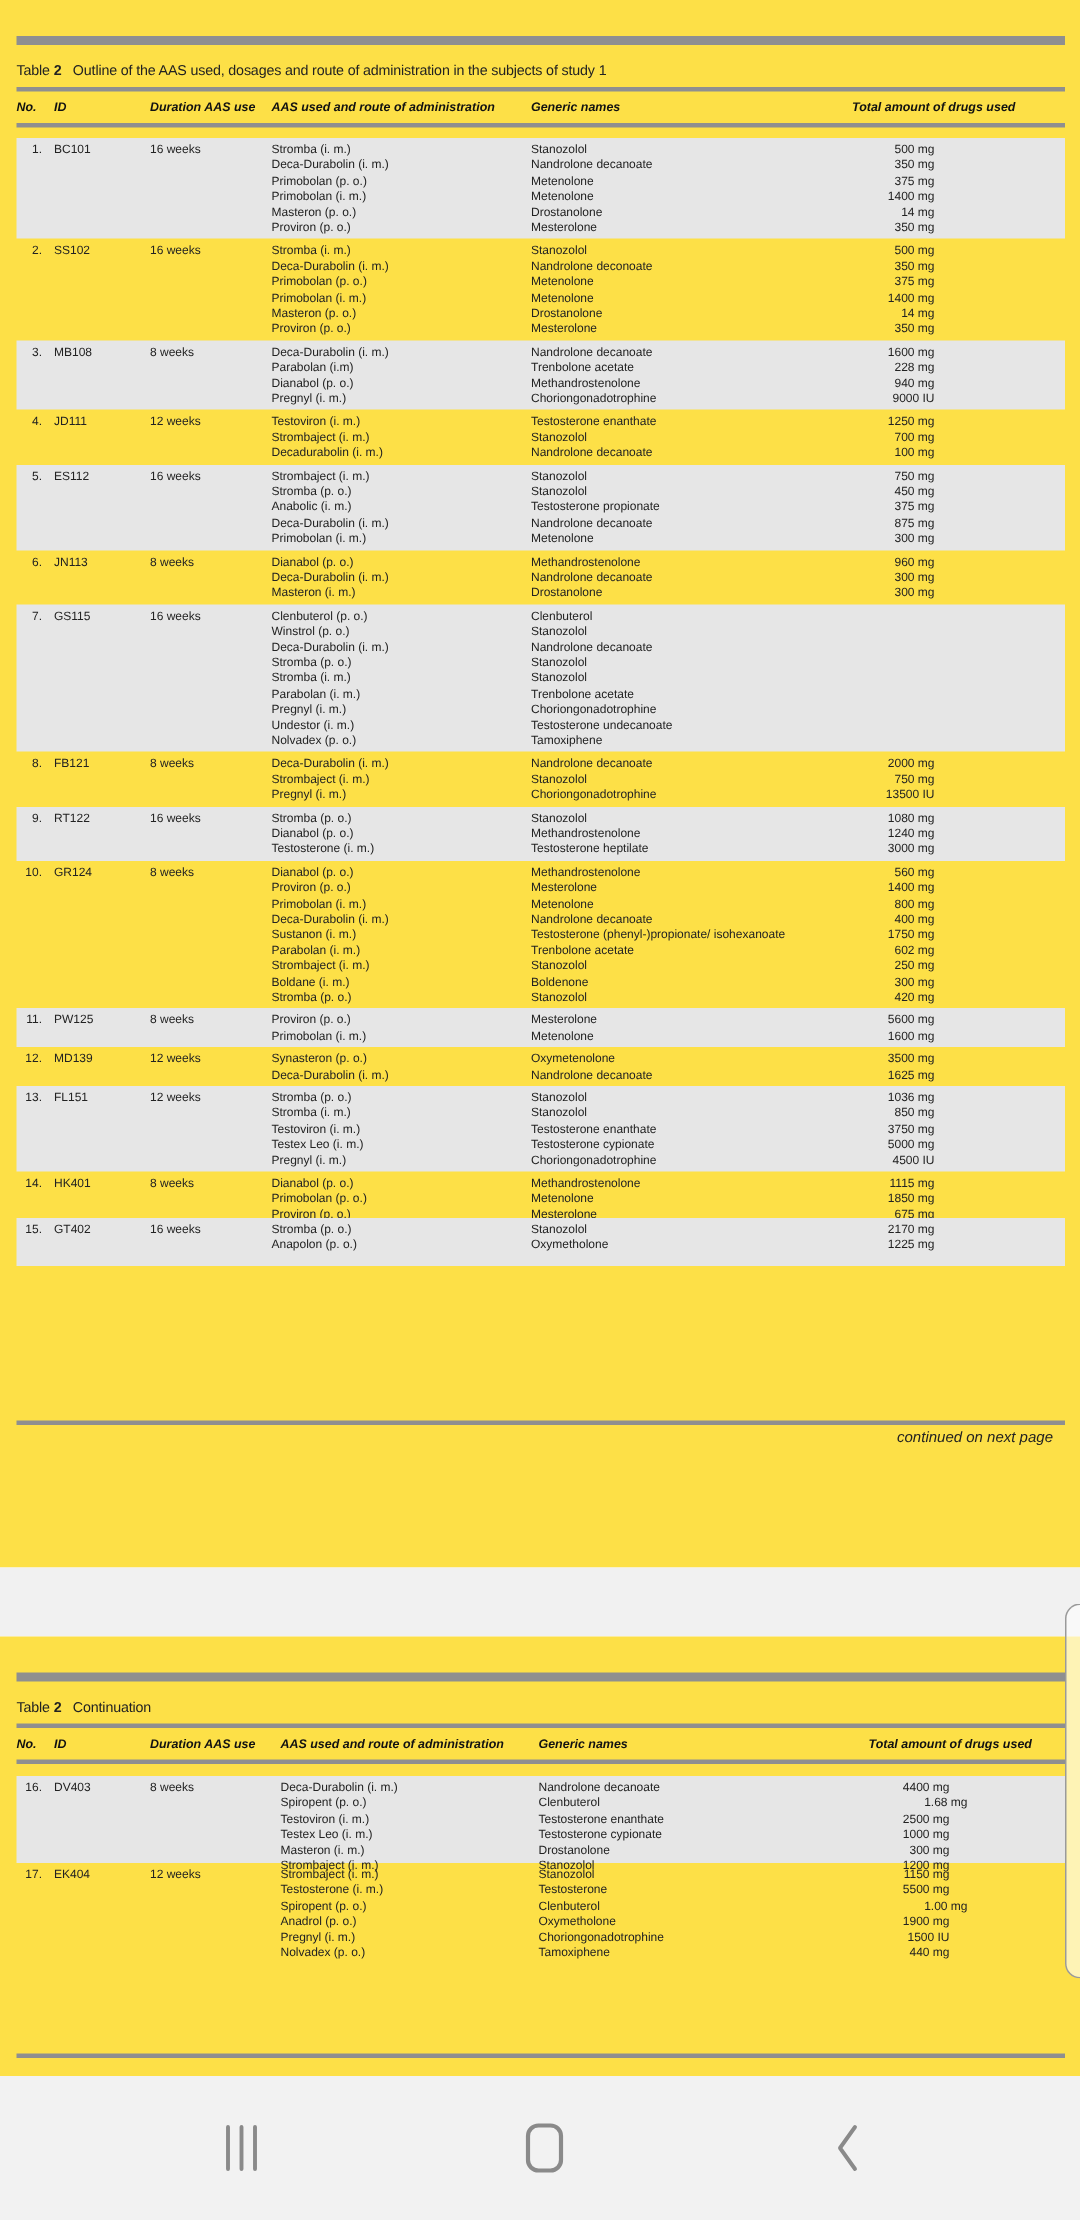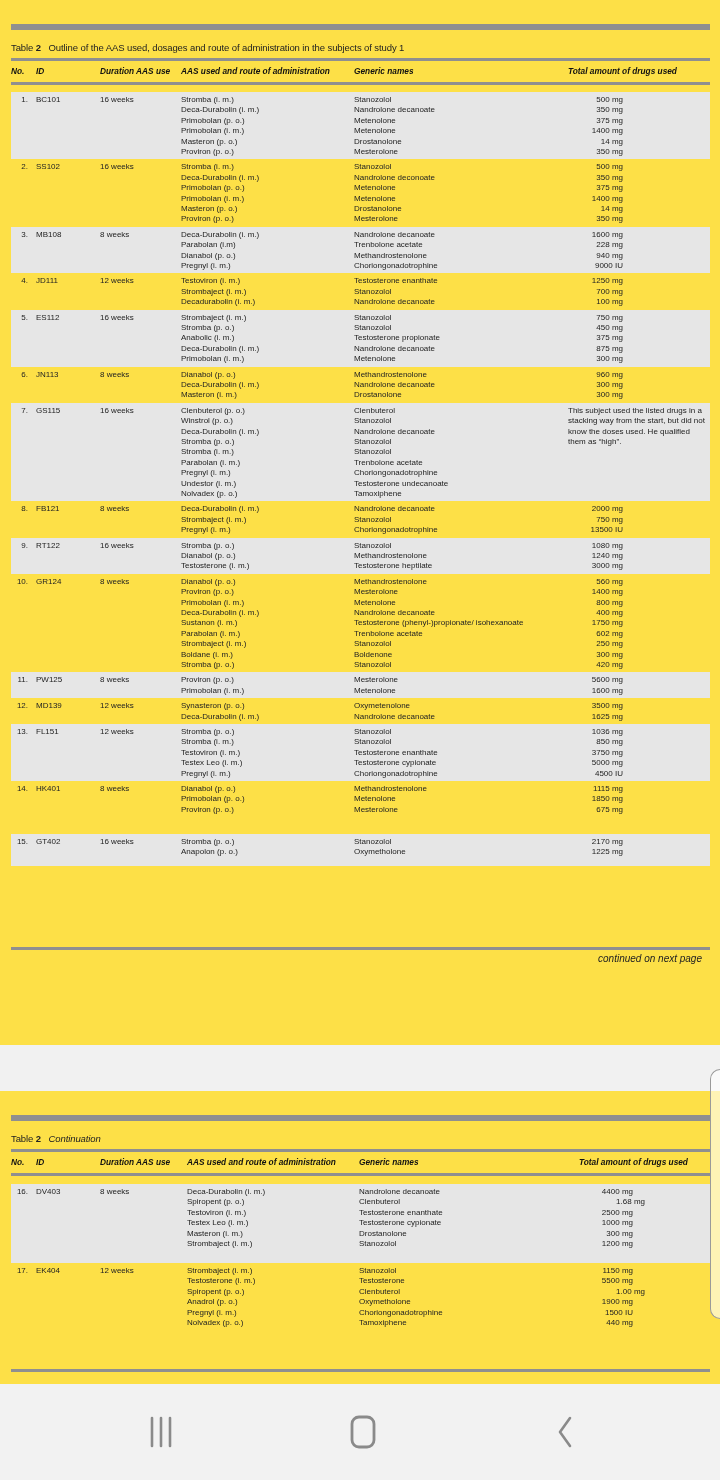--- a/index.html
+++ b/index.html
@@ -9,21 +9,21 @@
   .page { position: absolute; left: 0; width: 720px; background: #fde047; }
   .page1 { top: 0; height: 1045px; }
   .gap { position: absolute; left: 0; top: 1045px; width: 720px; height: 46px; background: #f1f1f1; }
   .page2 { top: 1091px; height: 295px; }
 
   .thickbar { position: absolute; left: 11px; width: 699px; height: 6px; background: #8f8f8f; }
   .rule { position: absolute; left: 11px; width: 699px; height: 3px; background: #8f8f8f; }
 
   .caption { position: absolute; left: 11px; font-size: 9.5px; color: #222; letter-spacing: -0.1px; white-space: nowrap; }
   .caption b { font-weight: bold; }
-  .caption .cap-it { font-style: italic; }
+  .caption .cap-it { }
 
   .hdr { position: absolute; left: 11px; width: 699px; height: 20px; font-size: 8.3px; font-style: italic; font-weight: bold; color: #111; }
   .hdr span { position: absolute; top: 5px; white-space: nowrap; }
 
   .tbody { position: absolute; left: 11px; width: 699px; }
   .trow { position: relative; width: 699px; font-size: 8px; line-height: 10.4px; color: #222; }
   .trow.shade { background: #e6e6e6; }
   .trow .cell { position: absolute; top: 3px; white-space: nowrap; }
   .c-no { left: 0; width: 17px; text-align: right; }
   .c-id { left: 25px; }
@@ -237,21 +237,20 @@
           <div>Clenbuterol</div>
           <div>Stanozolol</div>
           <div>Nandrolone decanoate</div>
           <div>Stanozolol</div>
           <div>Stanozolol</div>
           <div>Trenbolone acetate</div>
           <div>Choriongonadotrophine</div>
           <div>Testosterone undecanoate</div>
           <div>Tamoxiphene</div>
         </div>
-        <div class="cell c-note">This subject used the listed drugs in a stacking way from the start, but did not know the doses used. He qualified them as “high”.</div>
       </div>
       <div class="trow" style="height: 36.2px;">
         <div class="cell c-no">8.</div>
         <div class="cell c-id">FB121</div>
         <div class="cell c-dur">8 weeks</div>
         <div class="cell c-aas">
           <div>Deca-Durabolin (i. m.)</div>
           <div>Strombaject (i. m.)</div>
           <div>Pregnyl (i. m.)</div>
         </div>
@@ -377,21 +376,21 @@
           <div>Choriongonadotrophine</div>
         </div>
         <div class="cell c-amt">
           <div class="amt-line">1036 mg</div>
           <div class="amt-line">850 mg</div>
           <div class="amt-line">3750 mg</div>
           <div class="amt-line">5000 mg</div>
           <div class="amt-line">4500 IU</div>
         </div>
       </div>
-      <div class="trow" style="height: 53px;">
+      <div class="trow" style="height: 31px;">
         <div class="cell c-no">14.</div>
         <div class="cell c-id">HK401</div>
         <div class="cell c-dur">8 weeks</div>
         <div class="cell c-aas">
           <div>Dianabol (p. o.)</div>
           <div>Primobolan (p. o.)</div>
           <div>Proviron (p. o.)</div>
         </div>
         <div class="cell c-gen">
           <div>Methandrostenolone</div>
@@ -442,21 +441,21 @@
     <span style="left:0;">No.</span>
     <span style="left:25px;">ID</span>
     <span style="left:89px;">Duration AAS use</span>
     <span style="left:176px;">AAS used and route of administration</span>
     <span style="left:348px;">Generic names</span>
     <span style="left:568px;">Total amount of drugs used</span>
   </div>
   <div class="rule" style="top:82px;"></div>
 
   <div class="tbody p2" id="tbody2" style="top:93px;">
-      <div class="trow shade" style="height: 79px;">
+      <div class="trow shade" style="height: 58px;">
         <div class="cell c-no">16.</div>
         <div class="cell c-id">DV403</div>
         <div class="cell c-dur">8 weeks</div>
         <div class="cell c-aas">
           <div>Deca-Durabolin (i. m.)</div>
           <div>Spiropent (p. o.)</div>
           <div>Testoviron (i. m.)</div>
           <div>Testex Leo (i. m.)</div>
           <div>Masteron (i. m.)</div>
           <div>Strombaject (i. m.)</div>

